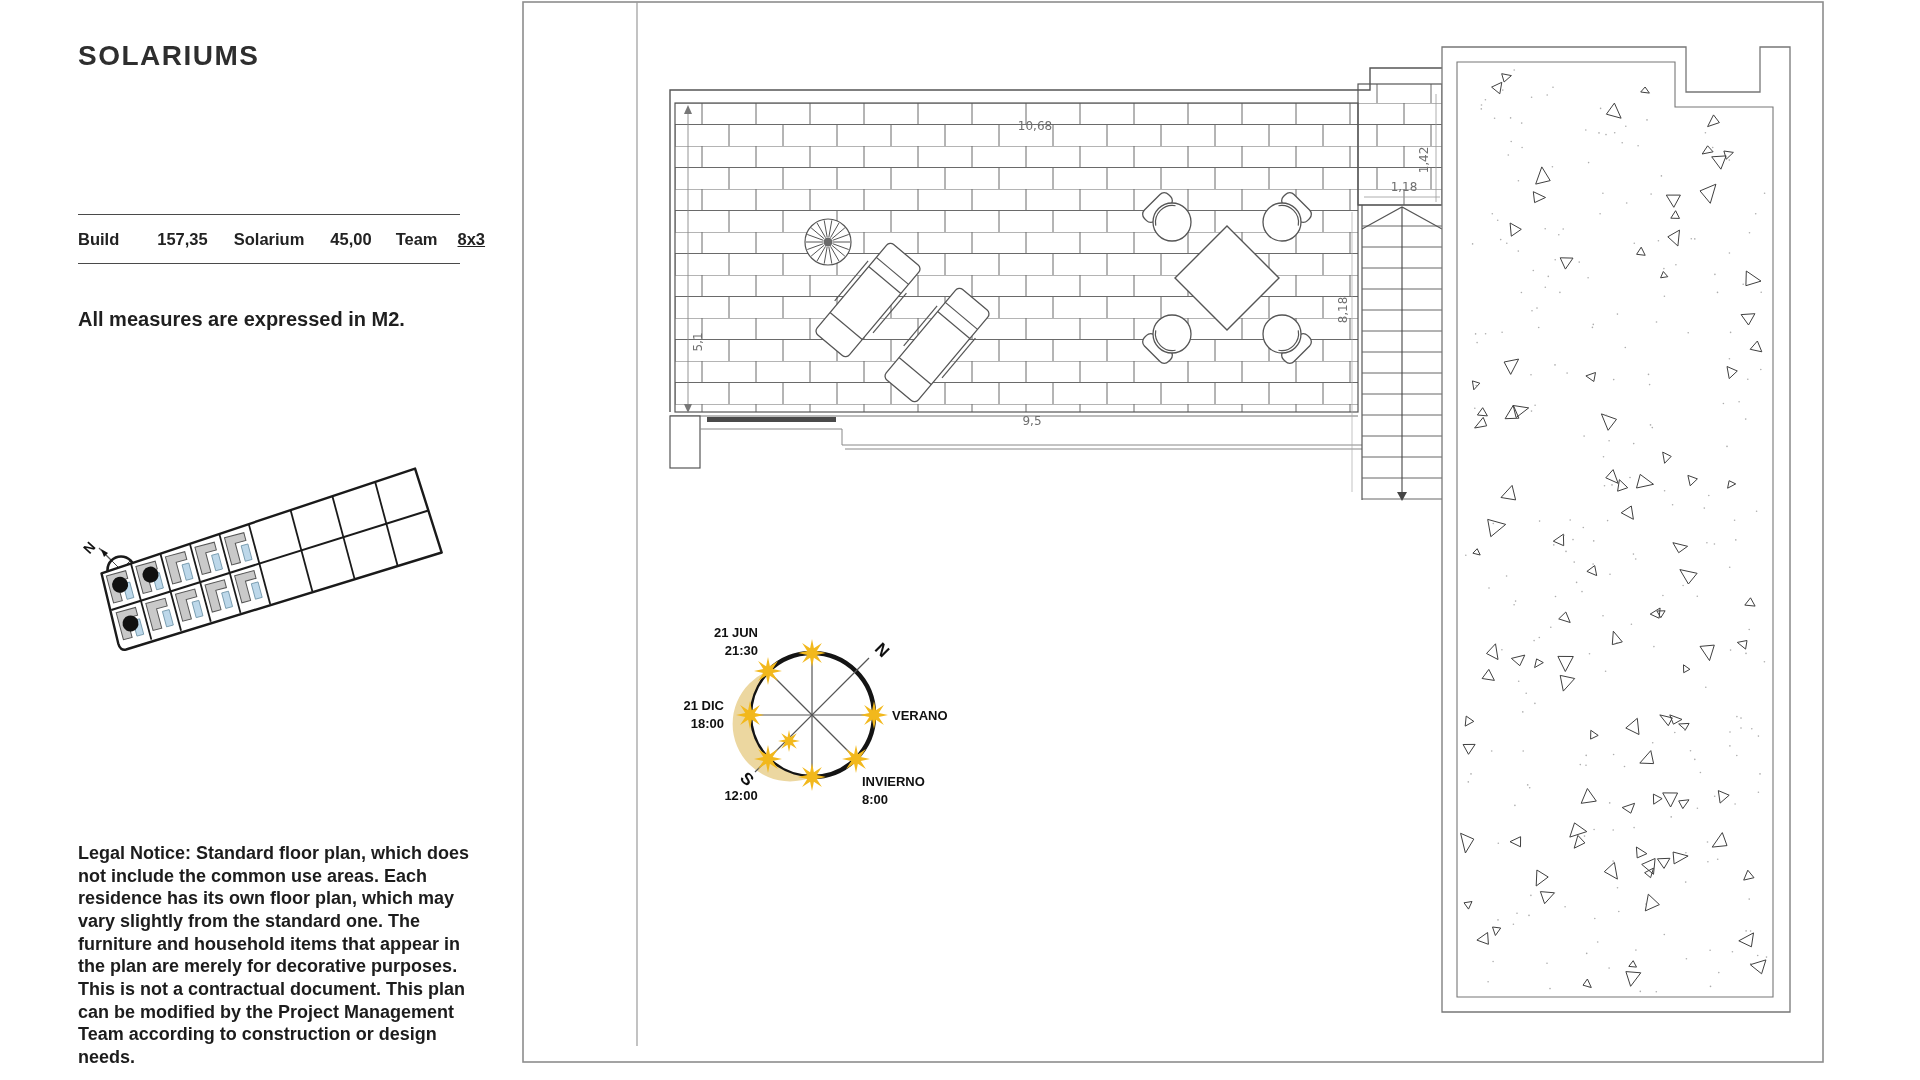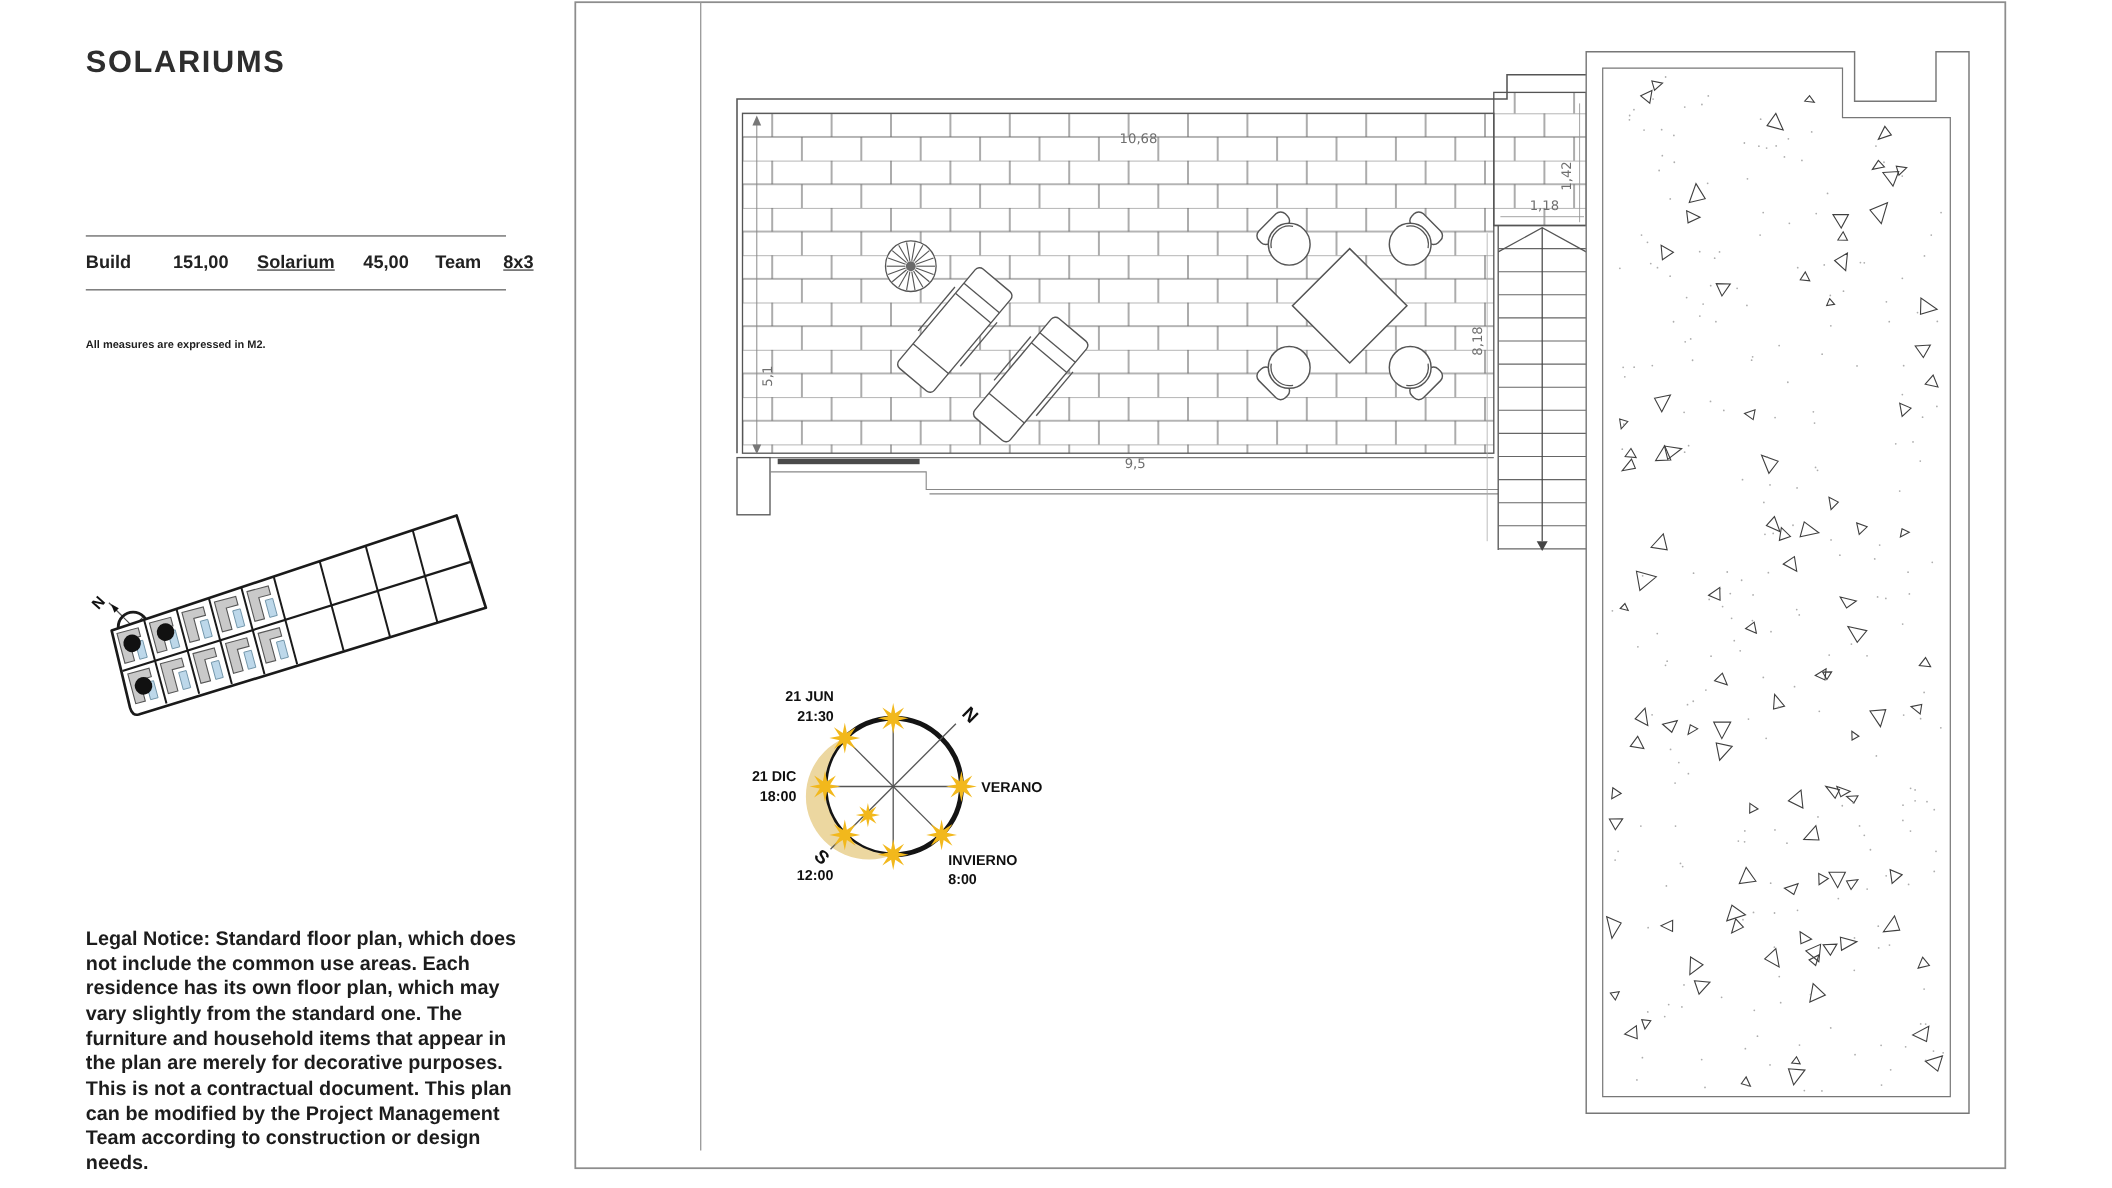--- a/index.html
+++ b/index.html
@@ -6,43 +6,43 @@
     font-family:"Liberation Sans",sans-serif;}
   #stage{position:relative;width:1920px;height:932px;background:#fff;}
   .abs{position:absolute;}
   .title{left:78px;top:40px;font-size:28px;letter-spacing:1.5px;color:#2e2e2e;font-weight:600;}
   .spec-wrap{left:78px;top:214px;width:382px;}
   .spec-line{height:0;border-top:1.6px solid #4a4a4a;}
   .spec-row{display:flex;align-items:flex-start;padding:15px 0 14px 0;font-size:16.5px;color:#222;font-weight:600;}
   .spec-row .v{font-weight:600;color:#222;}
   .sp-b{margin-left:0;}
   .sp-119{margin-left:38px;}
-  .sp-sol{margin-left:26px;text-decoration:underline;}
+  .sp-sol{margin-left:26px;}
   .sp-45{margin-left:26px;}
   .sp-pool{margin-left:24px;}
   .sp-8x3{margin-left:20px;text-decoration:underline;}
-  .note{left:78px;top:308px;font-size:10px;color:#1f1f1f;font-weight:600;}
+  .note{left:78px;top:308px;font-size:20px;color:#1f1f1f;font-weight:600;}
   .legal{left:78px;top:842px;width:402px;font-size:18px;line-height:1.26;color:#1c1c1c;font-weight:600;}
   svg text.dim{font-family:"DejaVu Sans",sans-serif;font-size:12px;fill:#6f6f6f;}
   svg text.sunlbl{font-family:"Liberation Sans",sans-serif;font-size:13px;font-weight:bold;fill:#101010;}
   svg text.cardinal{font-family:"Liberation Sans",sans-serif;font-size:17px;font-weight:bold;fill:#101010;}
   svg text.compass-lbl{font-family:"Liberation Sans",sans-serif;font-size:14px;font-weight:bold;fill:#101010;}
 </style>
 </head>
 <body>
 
 <div id="stage">
 
   <div class="abs title">SOLARIUMS</div>
 
   <div class="abs spec-wrap">
     <div class="spec-line"></div>
     <div class="spec-row">
       <span class="sp-b">Build</span>
-      <span class="v sp-119">151,00</span>
+      <span class="v sp-119">157,35</span>
       <span class="sp-sol">Solarium</span>
       <span class="v sp-45">45,00</span>
       <span class="sp-pool">Team</span>
       <span class="v sp-8x3">8x3</span>
     </div>
     <div class="spec-line"></div>
   </div>
 
   <div class="abs note">All measures are expressed in M2.</div>
 

